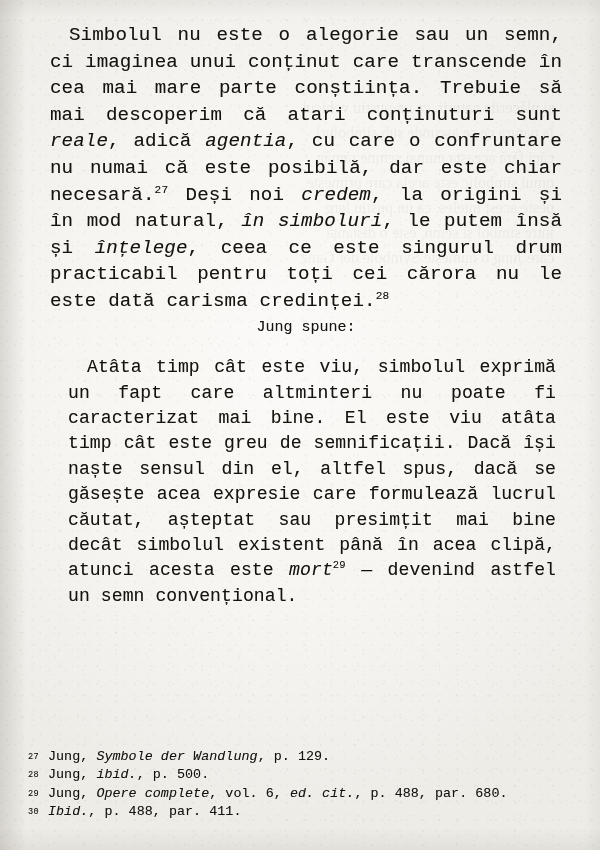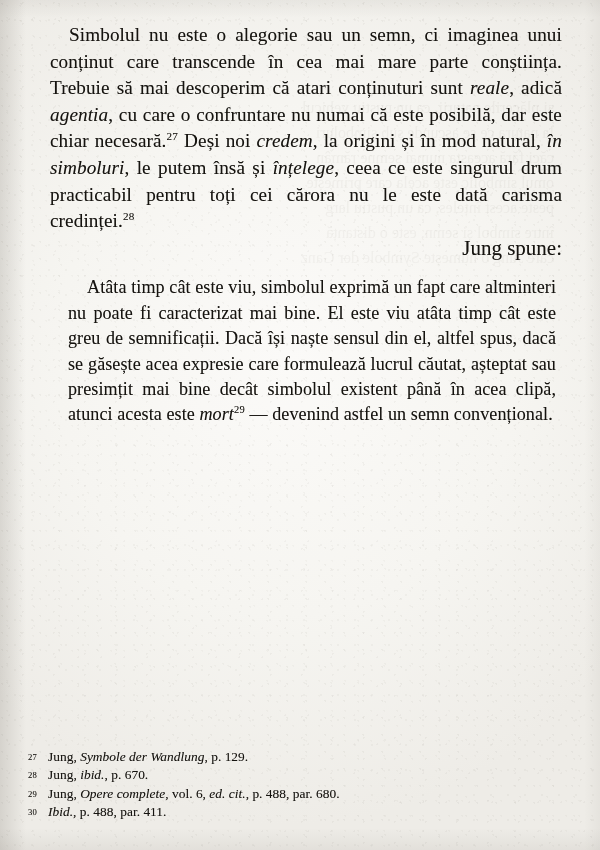--- a/index.html
+++ b/index.html
@@ -83,24 +83,24 @@
     line-height: 26.6px;
     text-align: justify;
     text-indent: 19px;
     letter-spacing: .005em;
     word-spacing: .01em;
   }
   .para.gap-above { margin-top: 27px; }
 
   .speaker {
     margin: 0;
-    font-size: 21px;
+    font-size: 15px;
     line-height: 26.6px;
     text-indent: 0;
-    text-align: right;
+    text-align: center;
   }
 
   .quote {
     margin: 0;
     width: 488px;
     margin-left: 18px;
     font-size: 18.1px;
     line-height: 25.4px;
     text-align: justify;
     text-indent: 19px;
@@ -139,20 +139,21 @@
     font-size: 8.6px;
     line-height: 17.4px;
     padding-top: 1px;
     letter-spacing: .03em;
   }
   .fntext { flex: 1 1 auto; }
 
   
   #content, #footnotes {
     text-shadow: 0 0 .35px rgba(20,18,14,.30);
+    font-family: Liberation Mono, monospace;
   }
 </style>
 </head>
 <body>
 
 <div id="page">
 
   <div id="bleed">
       <div>și plăcerile naturii, ca un pustiu vehicul</div>
       <div>la natura ce se ascunde sub simboluri</div>
@@ -176,21 +177,21 @@
 
   </div>
 
   <div id="footnotes">
     <div class="fnrow">
       <span class="fnmark">27</span>
       <span class="fntext"><span>Jung, </span><i>Symbole der Wandlung</i><span>, p. 129.</span></span>
     </div>
     <div class="fnrow">
       <span class="fnmark">28</span>
-      <span class="fntext"><span>Jung, </span><i>ibid.</i><span>, p. 670.</span></span>
+      <span class="fntext"><span>Jung, </span><i>ibid.</i><span>, p. 500.</span></span>
     </div>
     <div class="fnrow">
       <span class="fnmark">29</span>
       <span class="fntext"><span>Jung, </span><i>Opere complete</i><span>, vol. 6, </span><i>ed. cit.</i><span>, p. 488, par. 680.</span></span>
     </div>
     <div class="fnrow">
       <span class="fnmark">30</span>
       <span class="fntext"><i>Ibid.</i><span>, p. 488, par. 411.</span></span>
     </div>
   </div>

